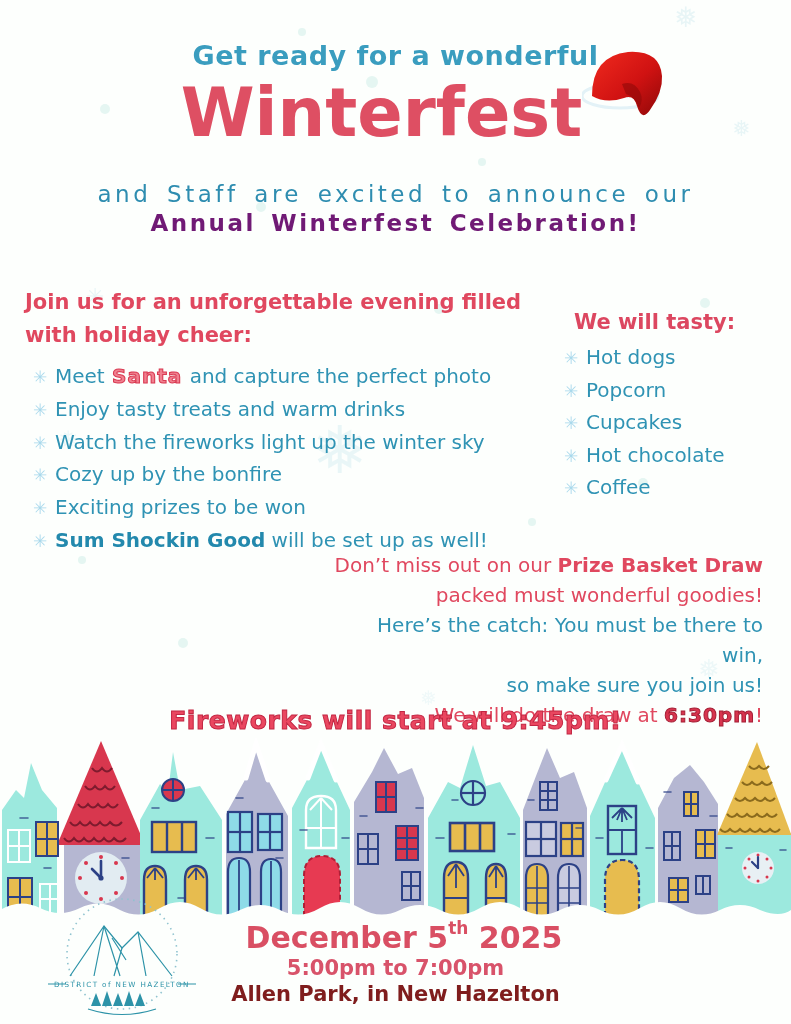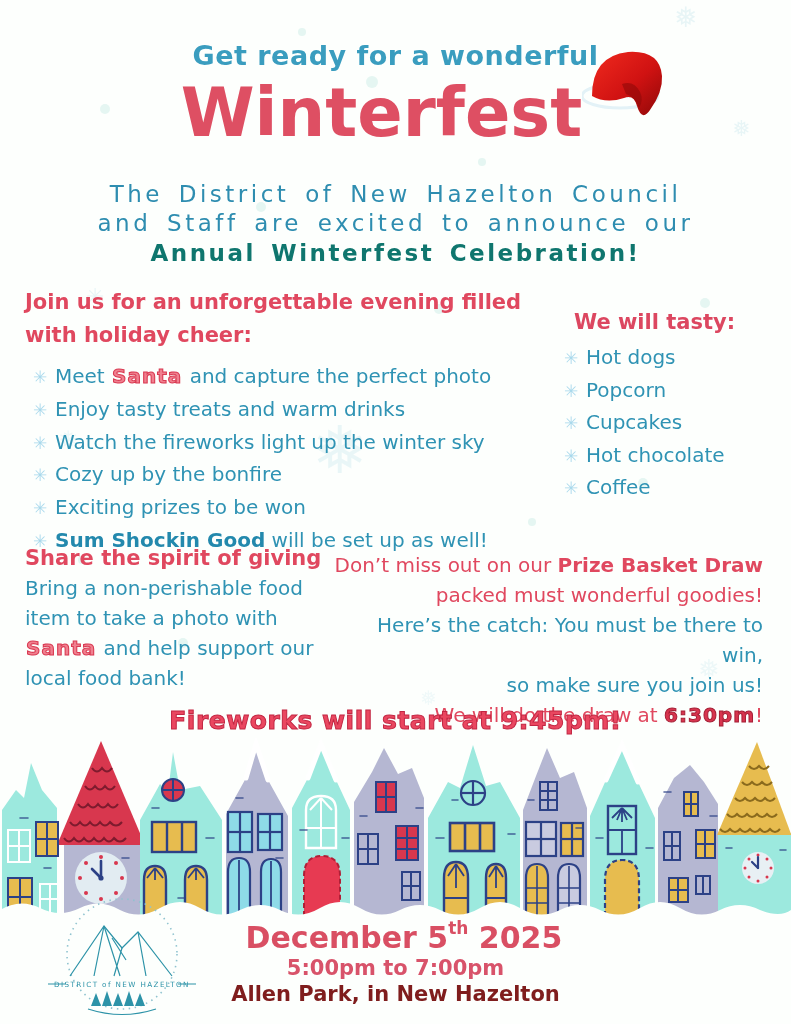--- a/index.html
+++ b/index.html
@@ -13,21 +13,21 @@
   .flake { position:absolute; color:#d7eef2; opacity:.55; user-select:none; line-height:1; }
   .bgdot { position:absolute; border-radius:50%; background:#def4ef; opacity:.8; }
   
   .kicker { position:absolute; top:40px; left:0; width:100%; text-align:center;
     font-size:27px; font-weight:700; color:#3a9dbf; letter-spacing:.5px; }
   .title { position:absolute; top:74px; left:-14px; width:100%; text-align:center;
     font-size:67px; font-weight:800; color:#de4f63; letter-spacing:0px; }
   .hat { position:absolute; left:582px; top:44px; width:86px; height:90px; }
   .intro { position:absolute; top:180px; left:0; width:100%; text-align:center;
     color:#2e8db0; font-size:23px; line-height:1.28; letter-spacing:3.5px; word-spacing:5px; font-weight:500; }
-  .intro .b { font-weight:800; letter-spacing:2.5px; color:#0f766e; }
+  .intro .b { font-weight:800; letter-spacing:2.5px; color:#701a75; }
   
   .act { position:absolute; top:286px; left:25px; width:520px; }
   .act-h { color:#e0485f; font-size:21px; font-weight:800; line-height:1.55; }
   ul.snow-list { list-style:none; margin-top:9px; }
   ul.snow-list li { display:flex; align-items:baseline; color:#2f93b4; font-size:20px;
     font-weight:500; line-height:1.64; }
   .bullet { color:#a9d9ec; font-size:17px; width:30px; flex:0 0 30px; text-align:center; }
   .santa-script { font-weight:800; color:#f0808f; -webkit-text-stroke:1.1px #d93a52;
     letter-spacing:1px; padding:0 1px;text-align:center; }
   .bold-teal { font-weight:800; color:#2389ad; }
@@ -94,21 +94,20 @@
         <stop offset="0" stop-color="#f02a1e"></stop>
           <stop offset=".55" stop-color="#d01212"></stop>
           <stop offset="1" stop-color="#8f0808"></stop>
       </linearGradient>
     </defs>
     <ellipse cx="38" cy="52" rx="38" ry="12" fill="none" stroke="#e3f2f7" stroke-width="3"></ellipse>
     <path d="M10,52 Q10,12 46,8 Q78,6 80,32 Q81,48 68,66 Q60,78 55,62 Q52,50 42,54 Q24,60 10,52 Z" fill="url(#hatg)"></path>
     <path d="M40,40 Q52,36 58,48 Q62,56 57,64 Q52,52 44,50 Z" fill="#8f0808" opacity=".6"></path>
   </svg>
   <div class="intro">
-    <div>The District of New Hazelton Council</div>
     <div>and Staff are excited to announce our</div>
     <div class="b">Annual Winterfest Celebration!</div>
   </div>
 
   <div class="act">
     <div class="act-h">
       <div>Join us for an unforgettable evening filled</div>
       <div>with holiday cheer:</div>
     </div>
     <ul class="snow-list">
@@ -158,24 +157,20 @@
           <span class="bullet">✳</span>
           <span>Hot chocolate</span>
         </li>
       <li>
           <span class="bullet">✳</span>
           <span>Coffee</span>
         </li>
     </ul>
   </div>
 
-  <div class="giving">
-    <div class="giving-h">Share the spirit of giving</div>
-    <div class="giving-b"><span>Bring a non-perishable food item to take a photo with </span><span class="santa-script">Santa</span><span> and help support our local food bank!</span></div>
-  </div>
 
   <div class="prize">
     <div class="red"><span>Don’t miss out on our </span><span class="b">Prize Basket Draw</span></div>
     <div class="red">packed must wonderful goodies!</div>
     <div class="teal">Here’s the catch: You must be there to win,</div>
     <div class="teal">so make sure you join us!</div>
     <div class="red"><span>We will do the draw at </span><span class="time-outline">6:30pm</span><span>!</span></div>
   </div>
 
   <div class="fireworks">Fireworks will start at 9:45pm!</div>

